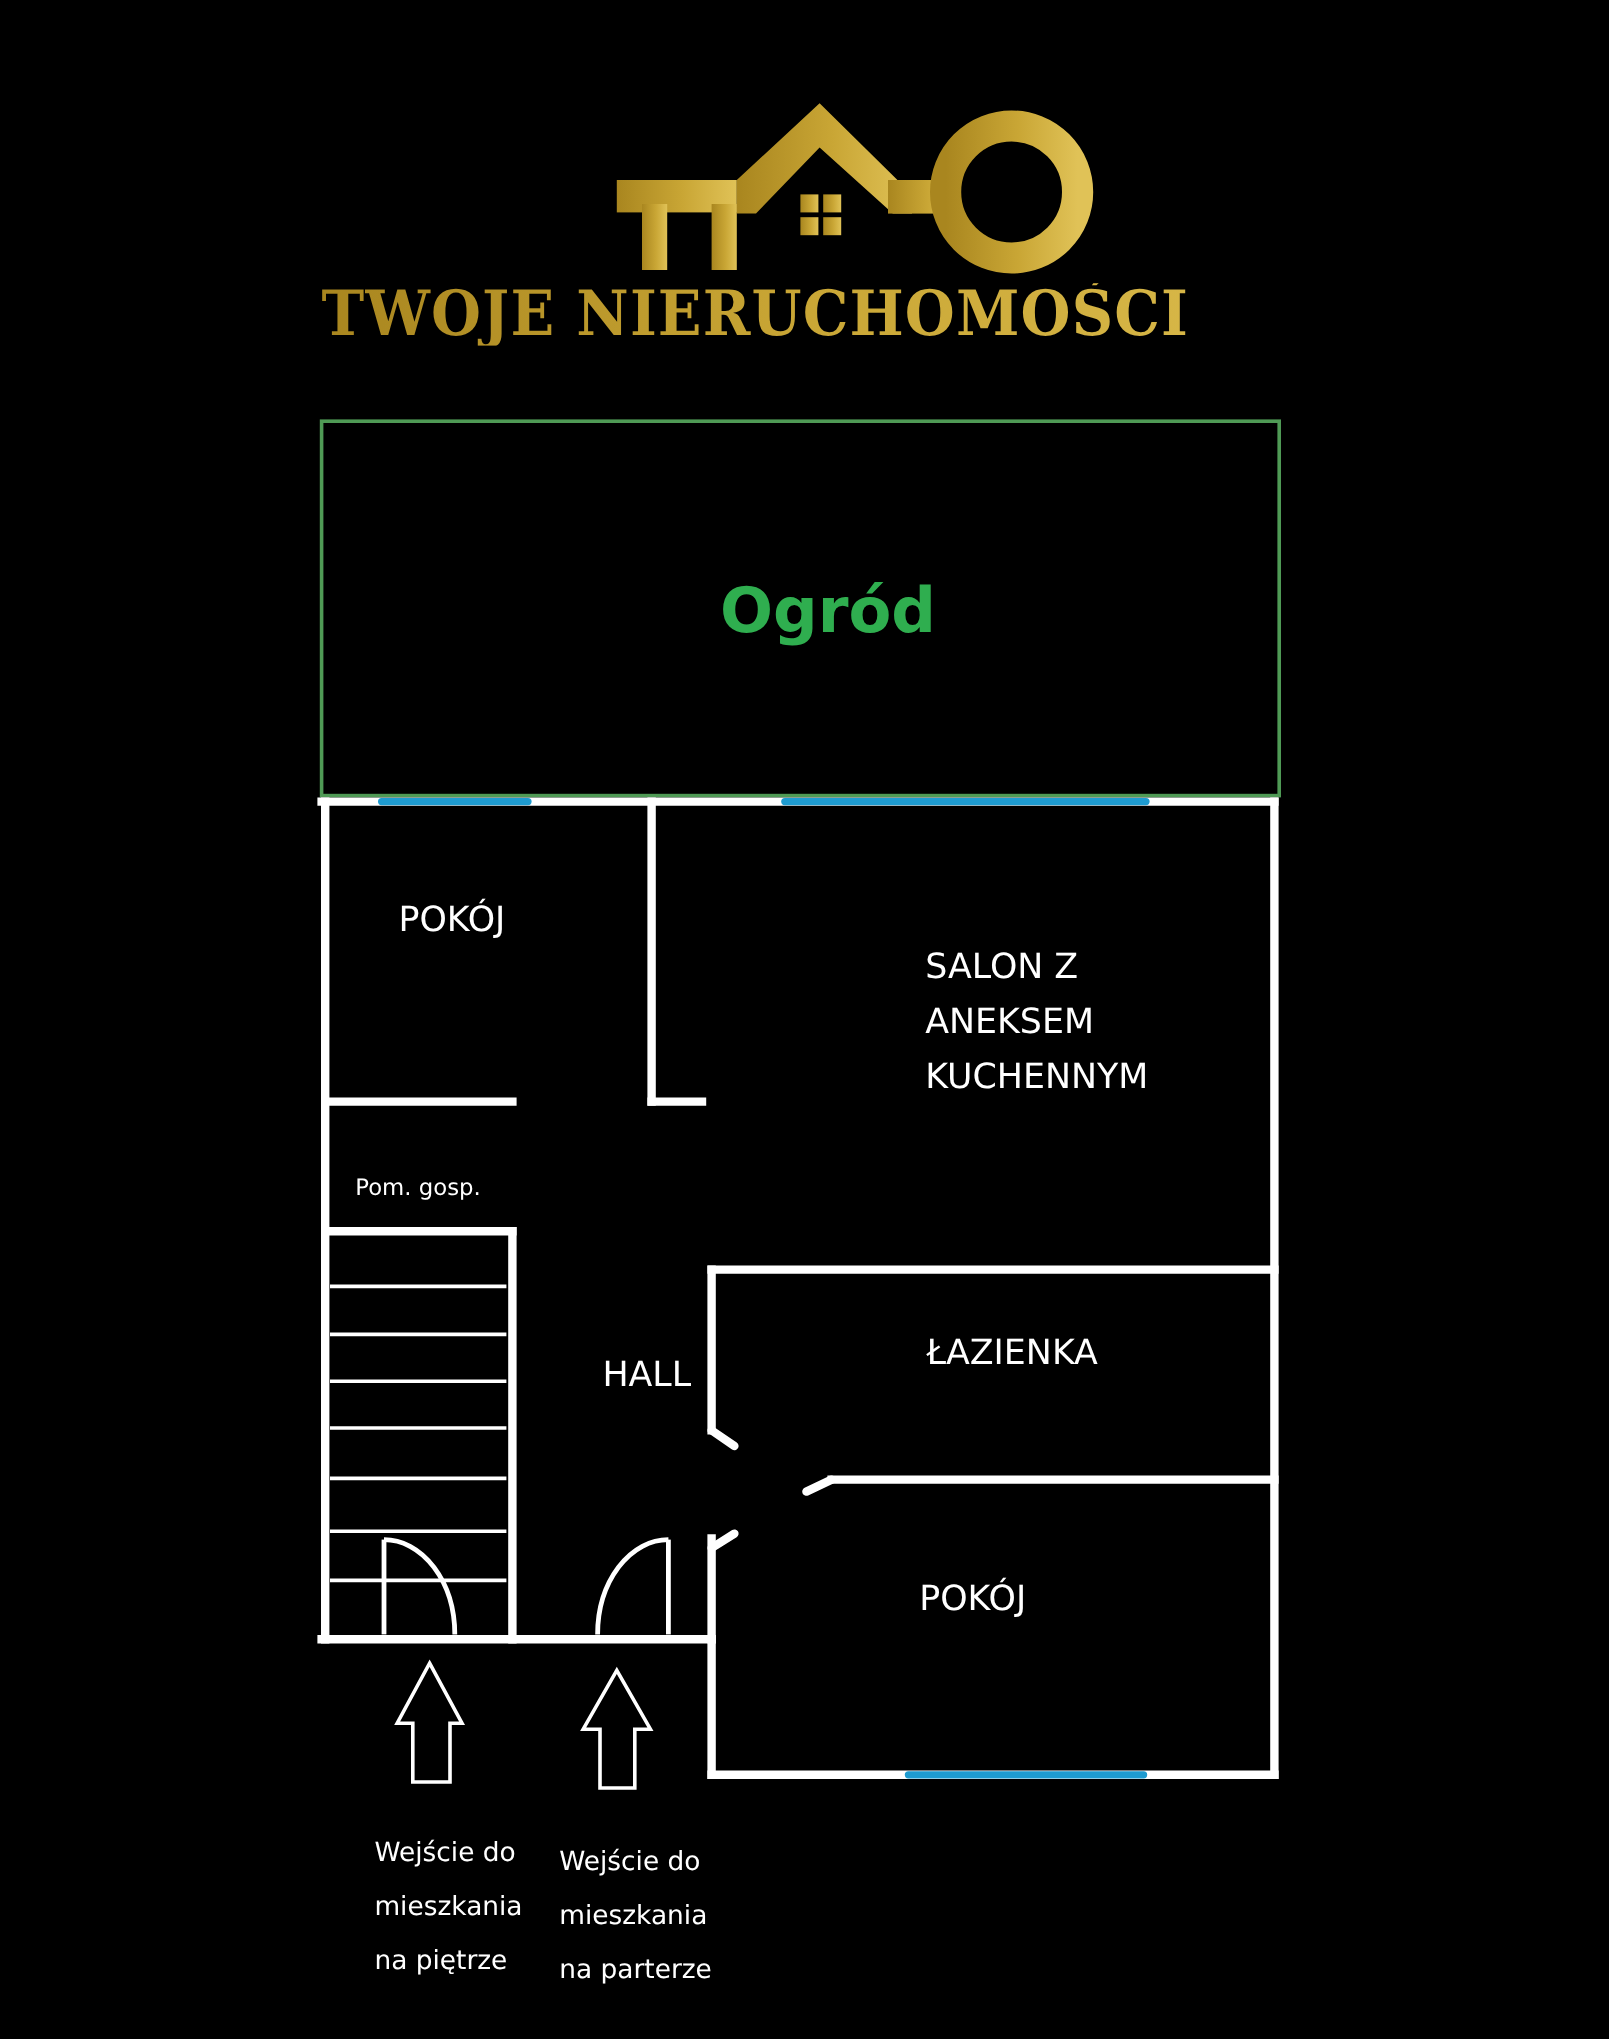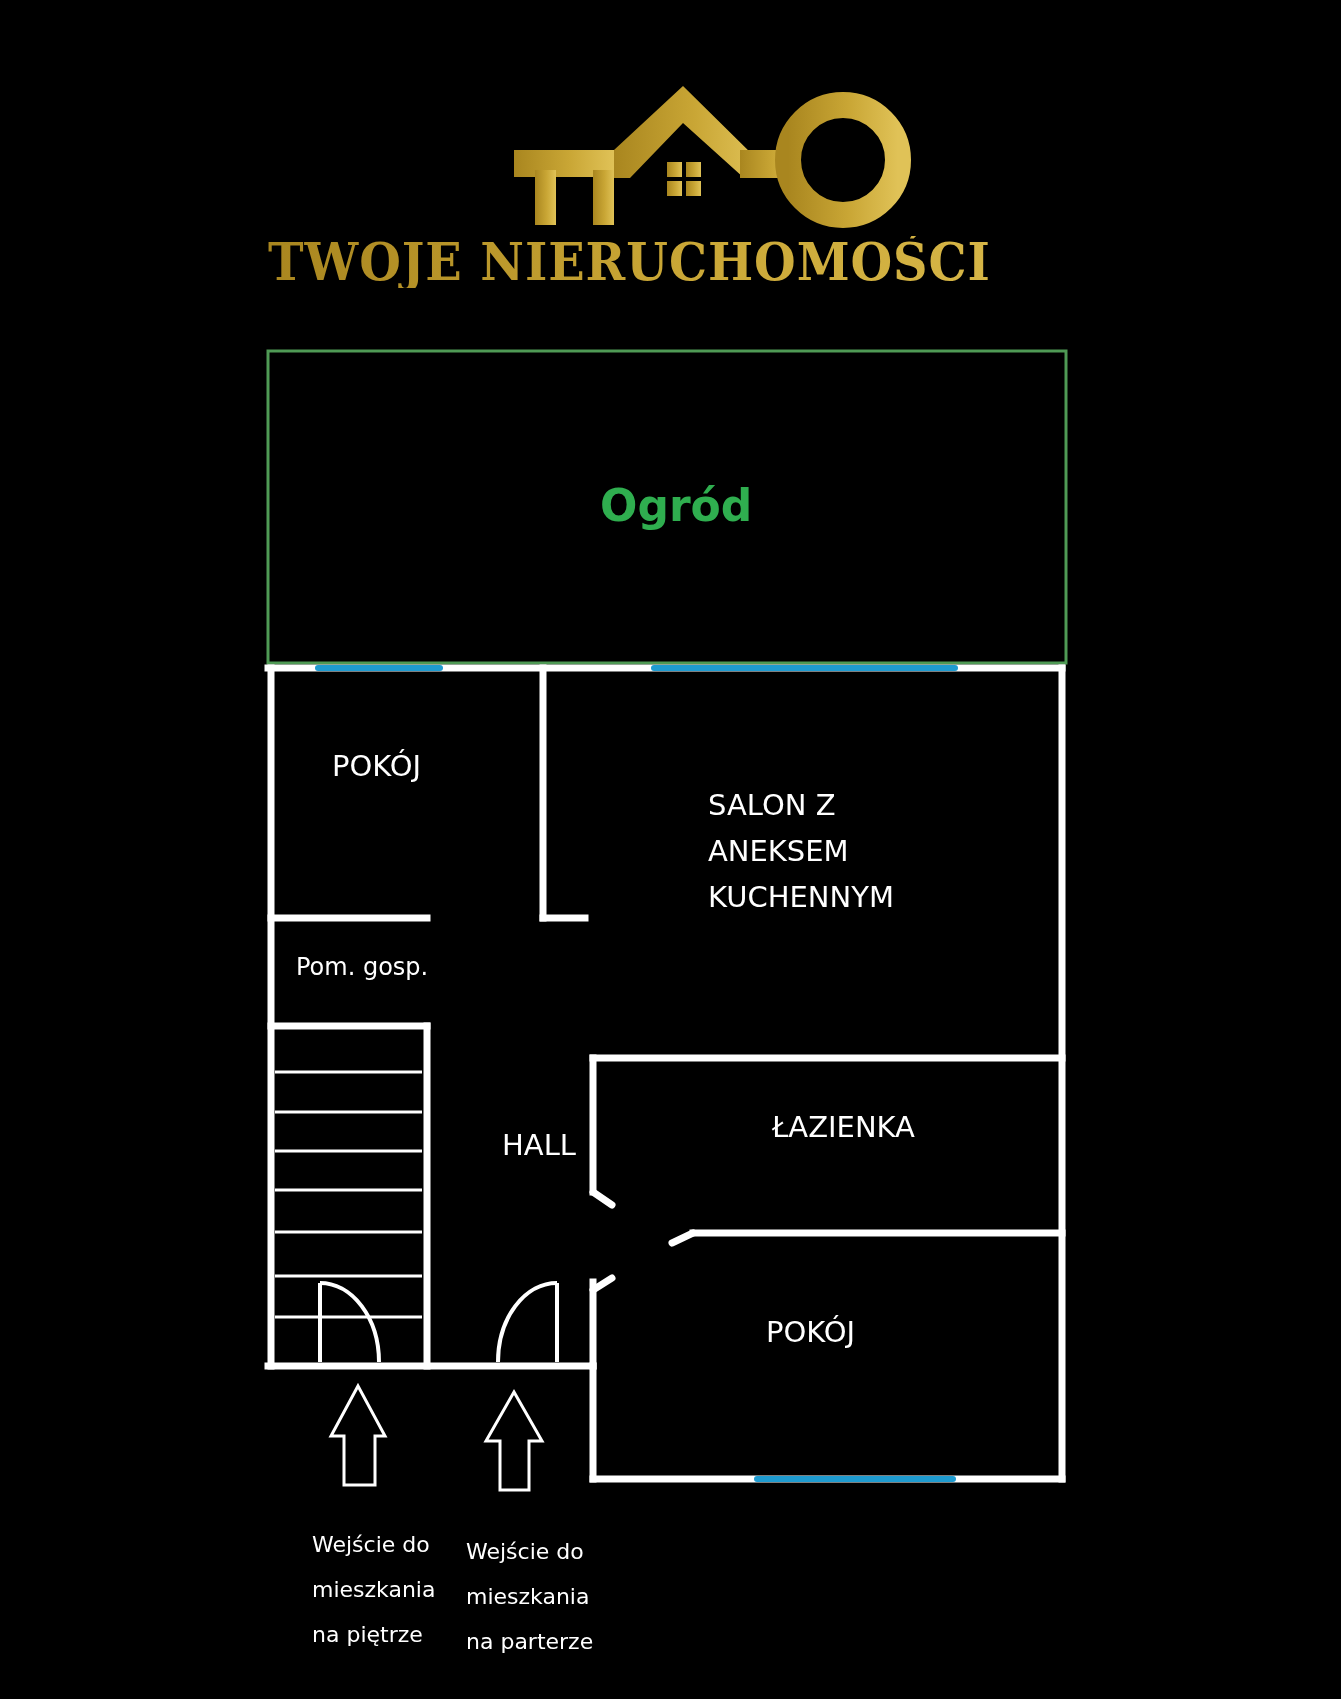--- a/index.html
+++ b/index.html
@@ -42,31 +42,31 @@
     }
     .label {
       position: absolute;
       color: #ffffff;
       font-weight: normal;
       font-family: "DejaVu Sans", "Liberation Sans", sans-serif;
       white-space: nowrap;
       line-height: 1;
     }
     .label-big { font-size: 29px; }
-    .label-small { font-size: 24px; }
+    .label-small { font-size: 19px; margin-top: 26px; }
     .label-entry {
       font-size: 22px;
       line-height: 45px;
       white-space: pre-line;
     }
     .garden-label {
       position: absolute;
       font-family: "DejaVu Sans", "Liberation Sans", sans-serif;
       font-weight: bold;
-      font-size: 44px;
+      font-size: 52px;
       line-height: 1;
       white-space: nowrap;
     }
     .multiline {
       white-space: pre-line;
       line-height: 46px;
     }
   </style>
 </head>
 <body>
@@ -168,21 +168,21 @@
     <polygon points="514,1392 542,1441 529,1441 529,1490 500,1490 500,1441 486,1441"></polygon>
   </g>
 </svg>
 
 <div class="brand">TWOJE NIERUCHOMOŚCI</div>
 
 <div class="garden-label" style="left:600px; top:484px; color:#2fae4f;">Ogród</div>
 
 <div class="label label-big" style="left:332px; top:752px;">POKÓJ</div>
 
-<div class="label label-big multiline" style="left:708px; top:782px;">SALON Z
+<div class="label label-big multiline" style="left:771px; top:782px;">SALON Z
 ANEKSEM
 KUCHENNYM</div>
 
 <div class="label label-small" style="left:296px; top:955px;">Pom. gosp.</div>
 
 <div class="label label-big" style="left:464px; top:1131px;margin-left:38px;">HALL</div>
 
 <div class="label label-big" style="left:772px; top:1113px;">ŁAZIENKA</div>
 
 <div class="label label-big" style="left:766px; top:1318px;">POKÓJ</div>

